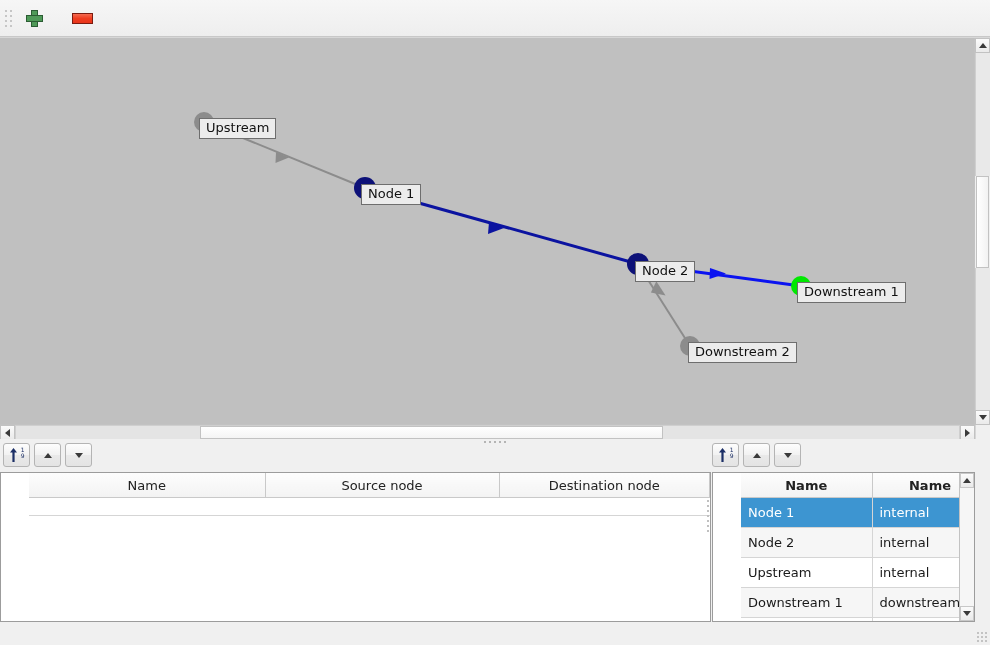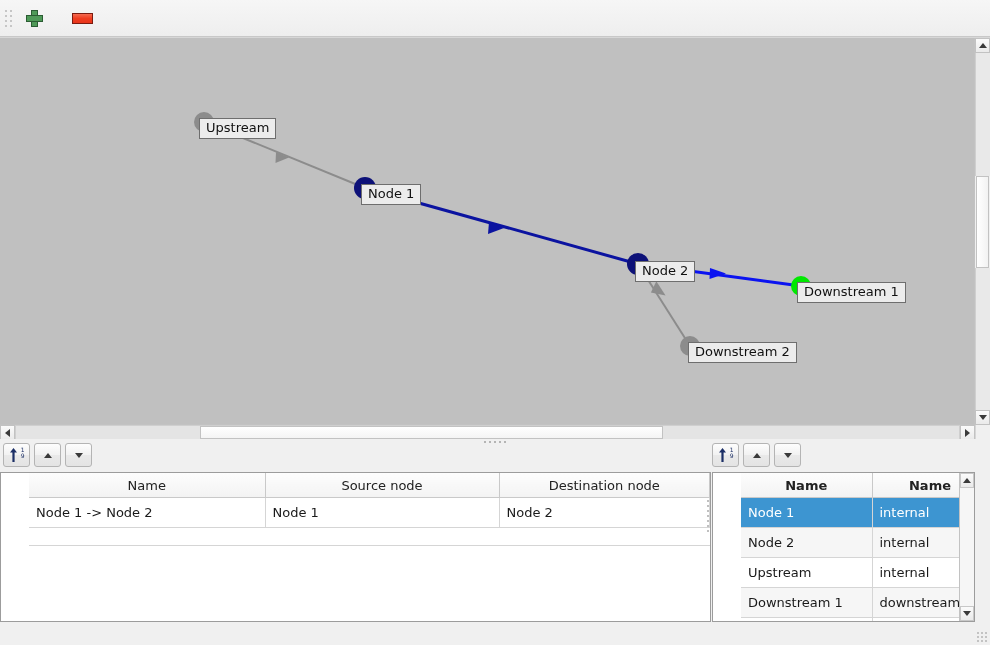--- a/index.html
+++ b/index.html
@@ -316,25 +316,20 @@
           <col>
         </colgroup>
       <thead>
         <tr>
           <th>Name</th>
           <th>Source node</th>
           <th>Destination node</th>
         </tr>
       </thead>
       <tbody id="edges-body">
-          <tr>
-            <td>Node 1 -&gt; Node 2</td>
-            <td>Node 1</td>
-            <td>Node 2</td>
-          </tr>
           <tr>
             <td style="height: 17px; background: rgb(255, 255, 255); border-right: none;"></td>
             <td style="height: 17px; background: rgb(255, 255, 255); border-right: none;"></td>
             <td style="height: 17px; background: rgb(255, 255, 255); border-right: none;"></td>
           </tr>
         </tbody>
     </table>
   </div>
 
   <div class="pane" id="pane-right">

